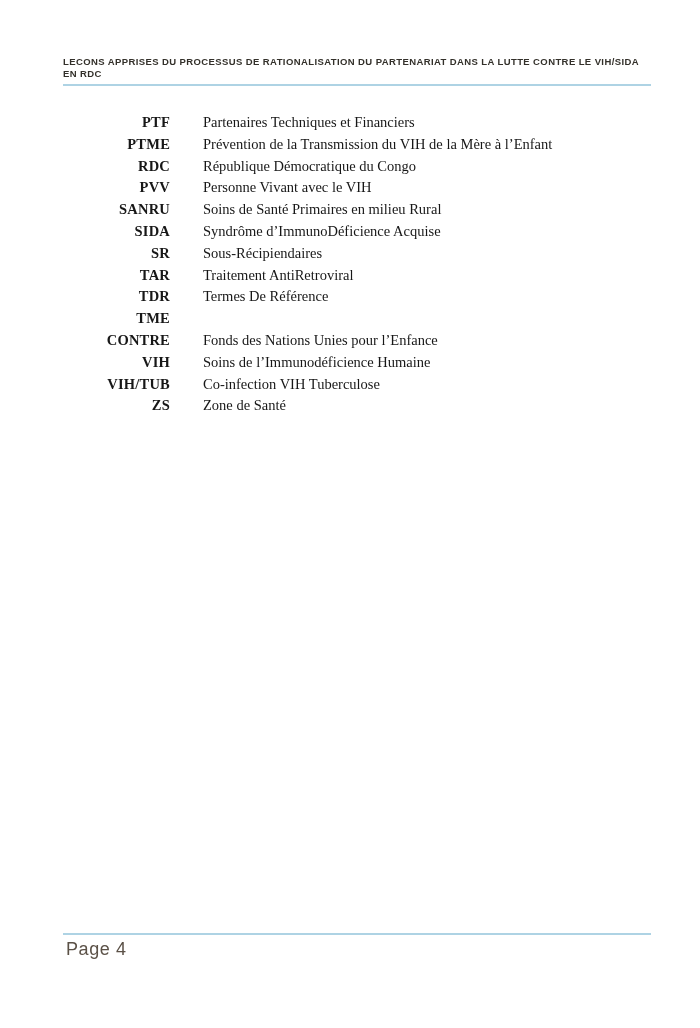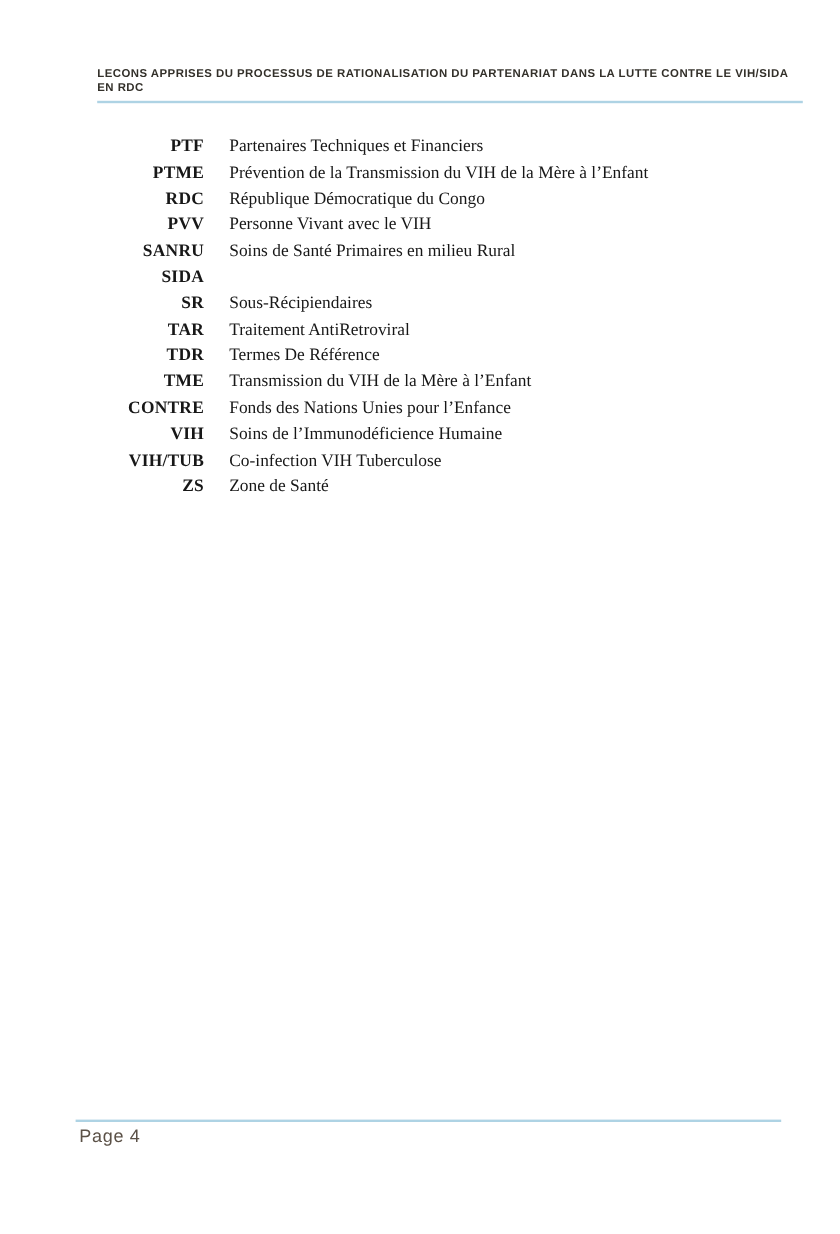--- a/index.html
+++ b/index.html
@@ -11,21 +11,21 @@
     overflow: hidden;
     font-family: "Liberation Sans", sans-serif;
   }
   .page {
     position: absolute;
     inset: 0;
     background: #ffffff;
   }
   .header {
     position: absolute;
-    left: 81px;
+    left: 63px;
     top: 56px;
     width: 588px;
     font-family: "Liberation Sans", sans-serif;
     font-weight: bold;
     font-size: 9.5px;
     line-height: 11.5px;
     letter-spacing: 0.4px;
     color: var(--header-text, #33302a);
     padding-bottom: 5px;
     border-bottom: 2px solid var(--rule-blue, #aed3e4);
@@ -48,37 +48,37 @@
     color: var(--body-text, #171717);
   }
   .abbr-term {
     width: 106px;
     flex: 0 0 106px;
     text-align: right;
     font-weight: bold;
     letter-spacing: 0.2px;
   }
   .abbr-def {
-    margin-left: 21px;
+    margin-left: 33px;
     white-space: nowrap;
   }
   .footer-rule {
     position: absolute;
     left: 63px;
     top: 933px;
     width: 588px;
     height: 2px;
     background: var(--rule-blue, #aed3e4);
   }
   .footer-text {
     position: absolute;
     left: 66px;
     top: 939px;
     font-family: "Liberation Sans", sans-serif;
-    font-size: 15px;
+    font-size: 18px;
     letter-spacing: 0.6px;
     color: var(--footer-text, #5b5147);
   }
 </style>
 </head>
 <body>
 
 <div class="page">
 
   <div class="header">
@@ -107,41 +107,41 @@
     <span class="abbr-def">Personne Vivant avec le VIH</span>
   </div>
 
   <div class="abbr-row">
     <span class="abbr-term">SANRU</span>
     <span class="abbr-def">Soins de Santé Primaires en milieu Rural</span>
   </div>
 
   <div class="abbr-row">
     <span class="abbr-term">SIDA</span>
+    <span class="abbr-def">Syndrôme d’ImmunoDéficience Acquise</span>
   </div>
 
 
   <div class="abbr-row">
     <span class="abbr-term">SR</span>
     <span class="abbr-def">Sous-Récipiendaires</span>
   </div>
 
   <div class="abbr-row">
     <span class="abbr-term">TAR</span>
     <span class="abbr-def">Traitement AntiRetroviral</span>
   </div>
 
   <div class="abbr-row">
     <span class="abbr-term">TDR</span>
     <span class="abbr-def">Termes De Référence</span>
   </div>
 
   <div class="abbr-row">
     <span class="abbr-term">TME</span>
-    <span class="abbr-def">Transmission du VIH de la Mère à l’Enfant</span>
   </div>
 
   <div class="abbr-row">
     <span class="abbr-term">CONTRE</span>
     <span class="abbr-def">Fonds des Nations Unies pour l’Enfance</span>
   </div>
 
   <div class="abbr-row">
     <span class="abbr-term">VIH</span>
     <span class="abbr-def">Soins de l’Immunodéficience Humaine</span>

